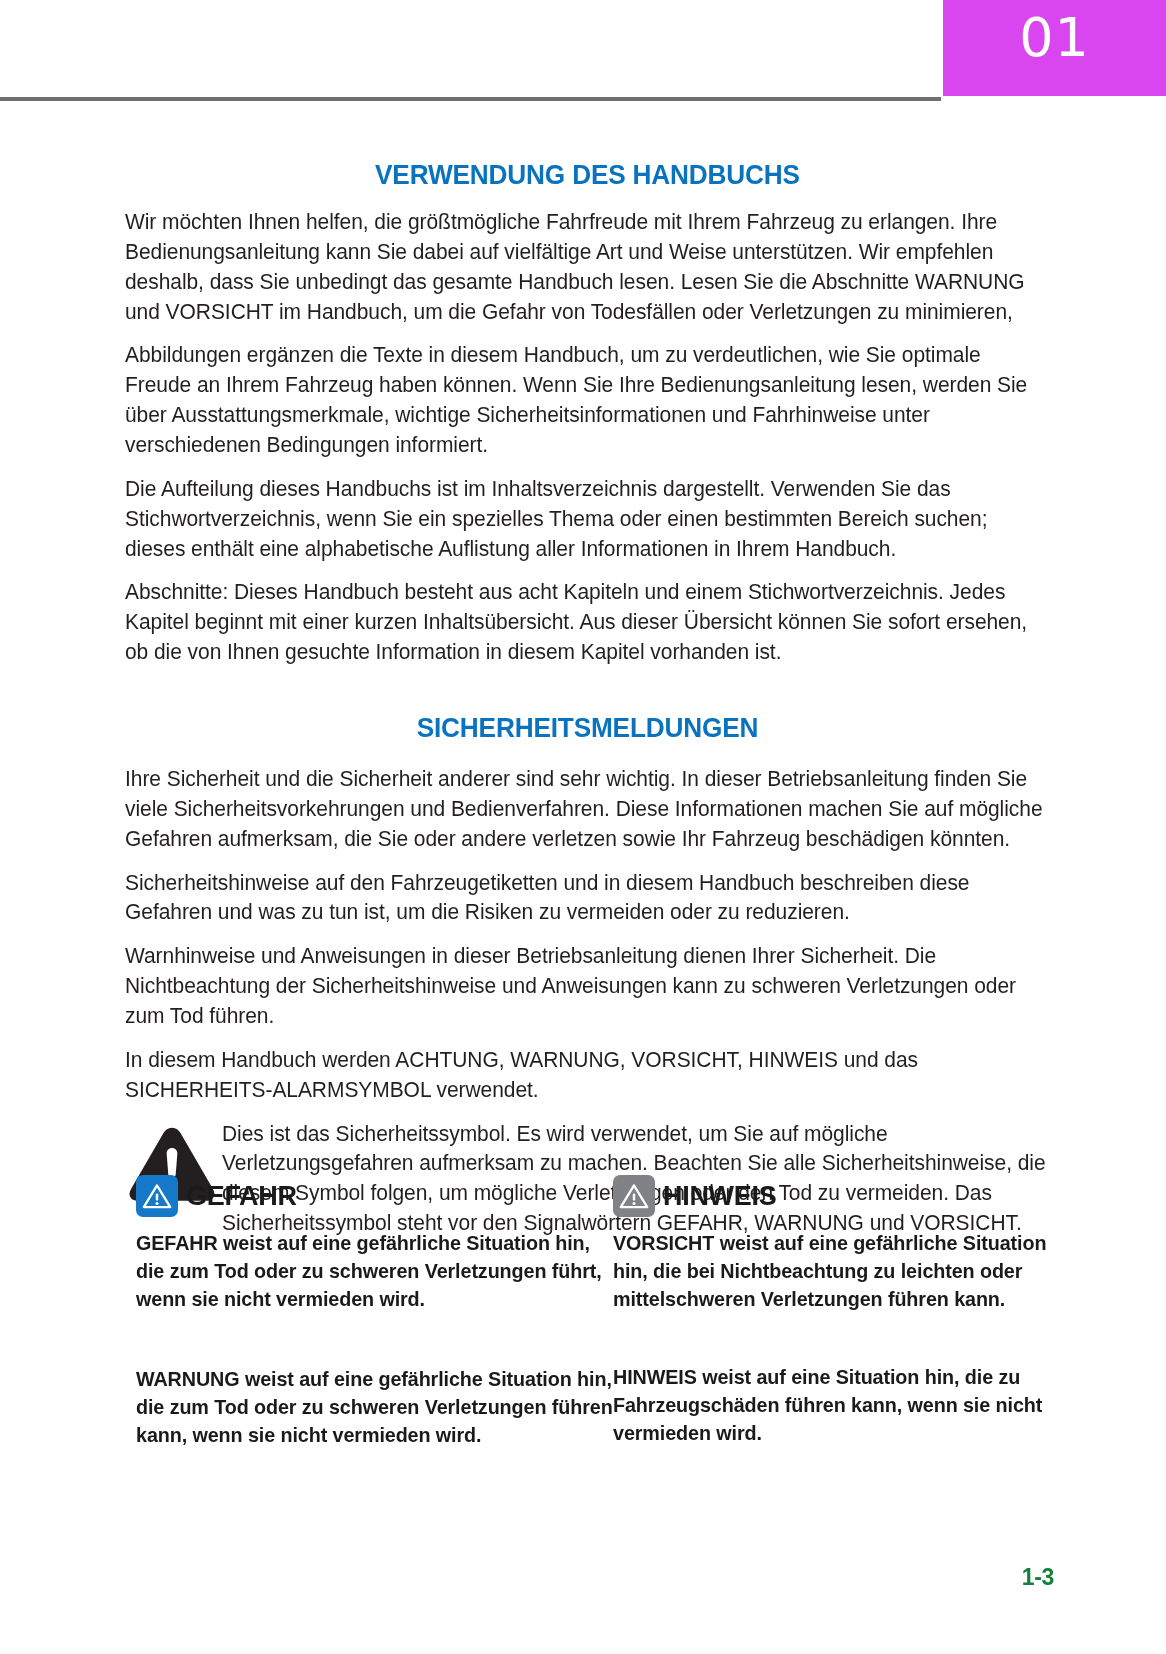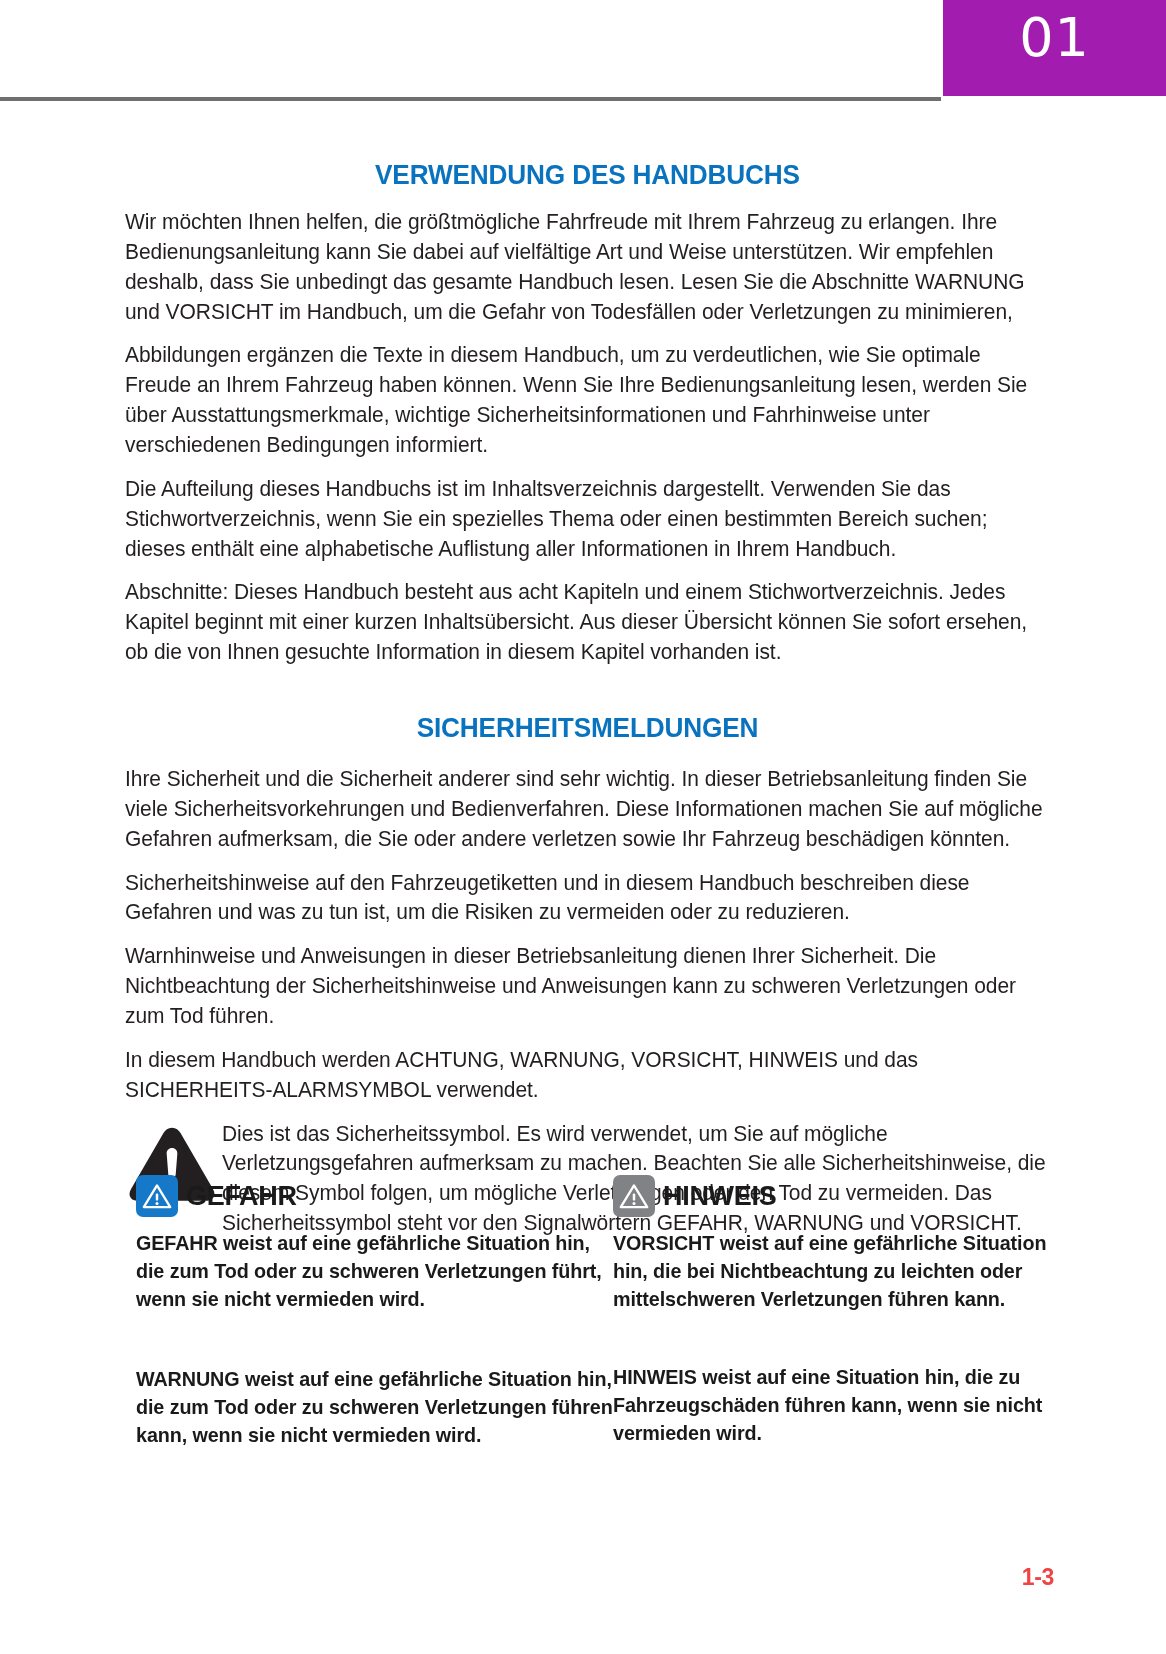--- a/index.html
+++ b/index.html
@@ -16,21 +16,21 @@
     overflow: hidden;
   }
 
   
   .chapter-tab {
     position: absolute;
     top: 0;
     left: 943px;
     width: 223px;
     height: 96px;
-    background: #a21caf;
+    background: #d946ef;
     color: #ffffff;
     display: flex;
     align-items: center;
     justify-content: center;
     box-sizing: border-box;
     padding-bottom: 20px;
   }
   .chapter-tab-number {
     font-size: 54px;
     font-weight: 400;
@@ -184,21 +184,21 @@
     letter-spacing: -0.1px;
   }
 
   
   .page-number {
     position: absolute;
     right: 112px;
     bottom: 63px;
     font-size: 23px;
     font-weight: 700;
-    color: #ef4444;
+    color: #15803d;
     letter-spacing: -0.3px;
   }
 </style>
 </head>
 <body>
 
 <div class="chapter-tab">
   <span class="chapter-tab-number">01</span>
 </div>
 <div class="header-rule"></div>

